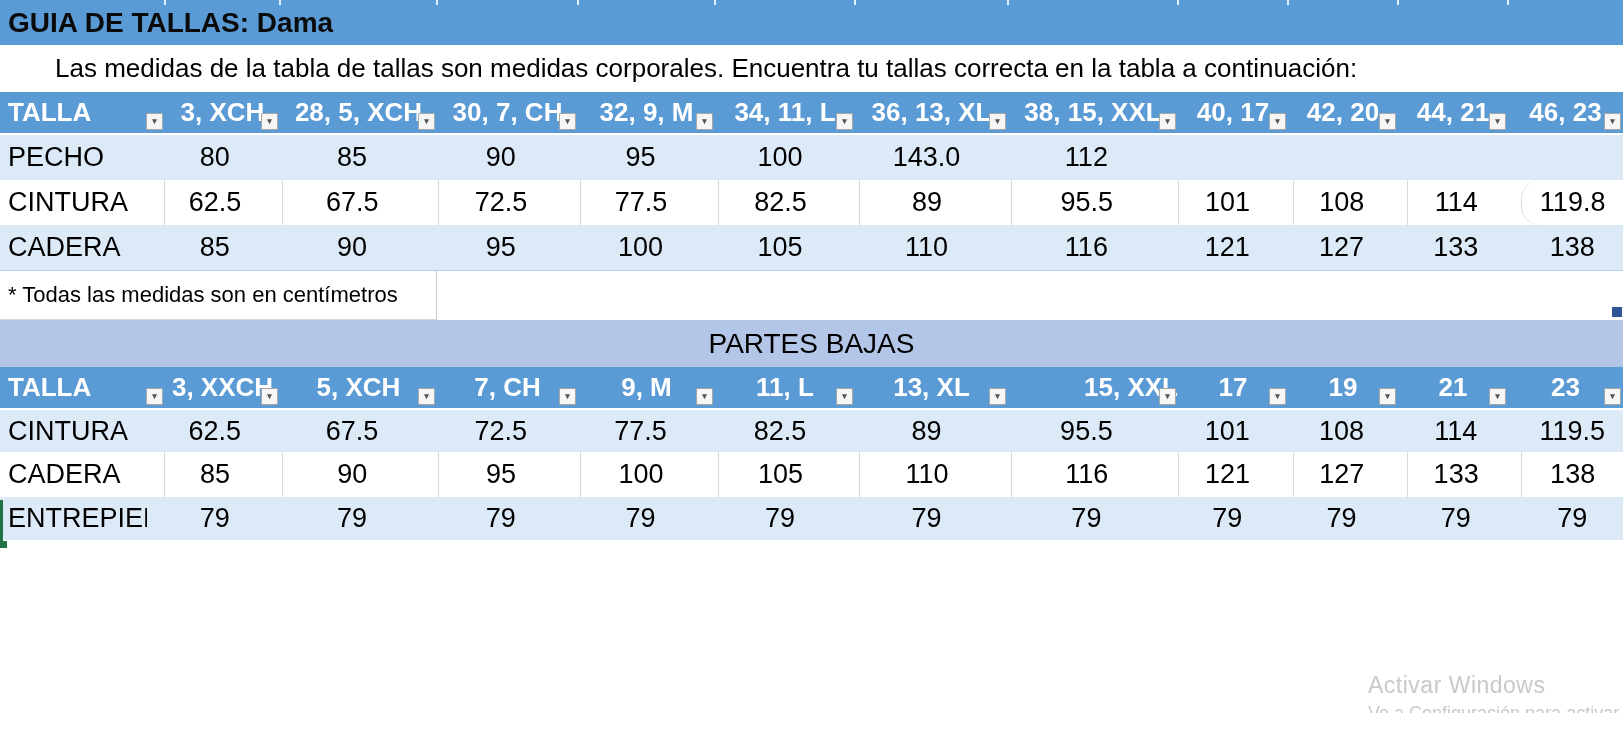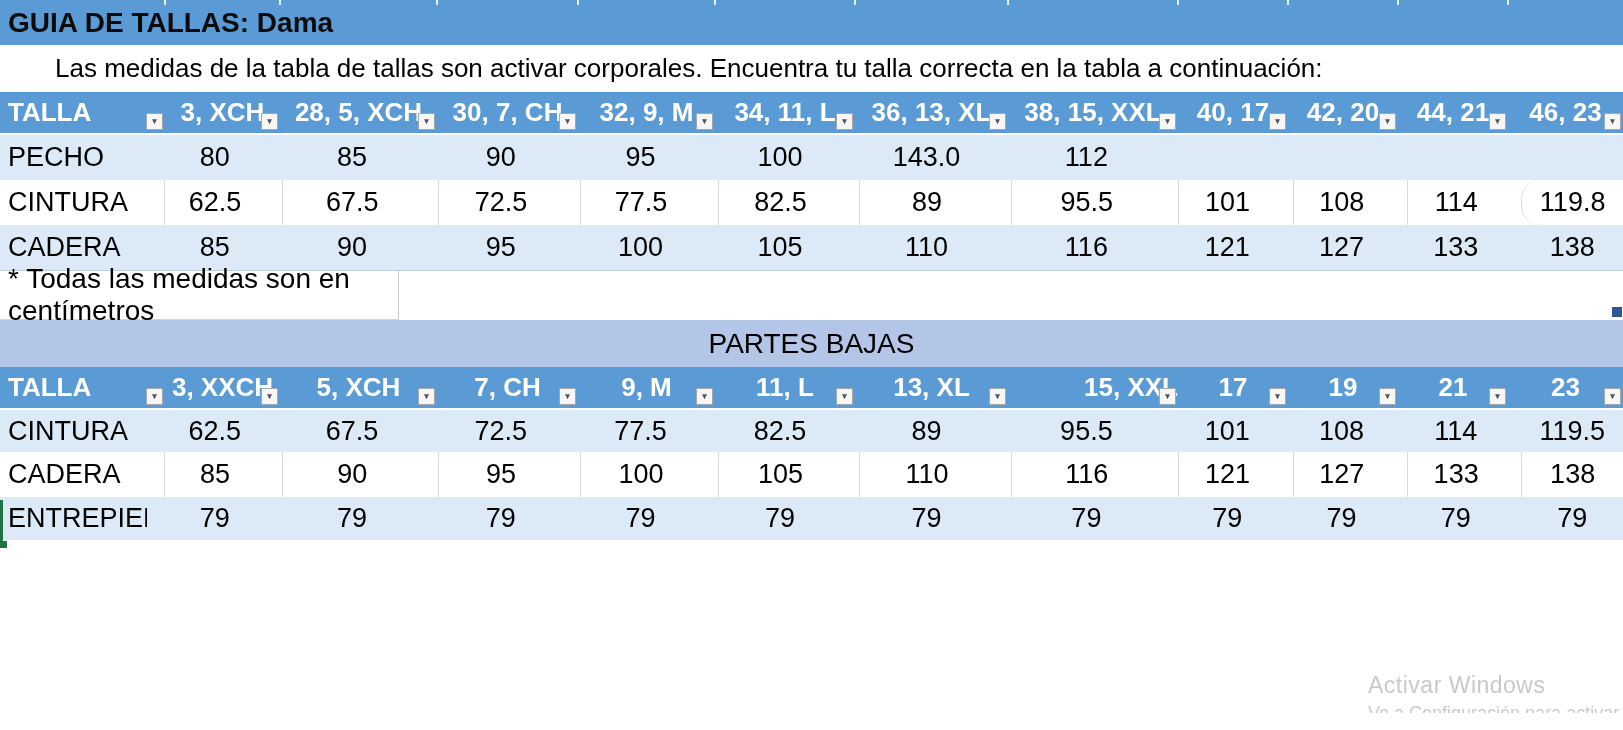--- a/index.html
+++ b/index.html
@@ -31,22 +31,22 @@
   #rows2 .drow:nth-child(3) { height:43px; }
   .drow.alt { background:var(--row-alt-blue,#DCEAF7); }
   .drow.plain { background:#fff; }
   .dcell { height:100%; display:flex; align-items:center; justify-content:center;
            font-size:27px; white-space:nowrap; overflow:hidden; }
   .dcell.label { justify-content:flex-start; padding-left:8px; }
   .drow.plain .dcell { border-left:1px solid #D9D9D9; }
   .drow.plain .dcell:first-child { border-left:none; }
 
   .note-row { height:50px; background:#fff; border-top:1px solid #BFCFE3; display:flex; }
-  .note-cell { width:399px; height:100%; display:flex; align-items:center; padding-left:8px;
-               font-size:28px; border-right:1px solid #C9C9C9; border-bottom:1px solid #D6D6D6; }
+  .note-cell { width:437px; height:100%; display:flex; align-items:center; padding-left:8px;
+               font-size:22px; border-right:1px solid #C9C9C9; border-bottom:1px solid #D6D6D6; }
 
   .topticks { position:absolute; left:0; top:0; width:100%; height:6px; pointer-events:none; }
   .tick { position:absolute; top:0; width:2px; height:5px; background:rgba(255,255,255,.85); }
 
   .watermark { position:absolute; left:1368px; top:672px; color:var(--watermark-gray,#C9C9C9); }
   .wm1 { font-size:23px; letter-spacing:.5px; }
   .wm2 { font-size:18px; height:10px; overflow:hidden; margin-top:4px; white-space:nowrap; }
 
   .fill-handle { position:absolute; left:1612px; top:307px; width:10px; height:10px;
                  background:var(--selection-blue,#2F5597); }
@@ -58,21 +58,21 @@
 </head>
 <body>
 
 <div class="sheet">
 
   <div class="title-bar">
     <span>GUIA DE TALLAS: Dama</span>
   </div>
 
   <div class="instruction">
-    <span>Las medidas de la tabla de tallas son activar corporales. Encuentra tu talla correcta en la tabla a continuación:</span>
+    <span>Las medidas de la tabla de tallas son medidas corporales. Encuentra tu tallas correcta en la tabla a continuación:</span>
   </div>
 
   <section>
     <div class="hrow">
         <div class="hcell first" style="width: 165px;">
           <span>TALLA</span>
           <span class="filter-btn">▾</span>
         </div>
         <div class="hcell" style="width: 115px;">
           <span>3, XCH</span>

